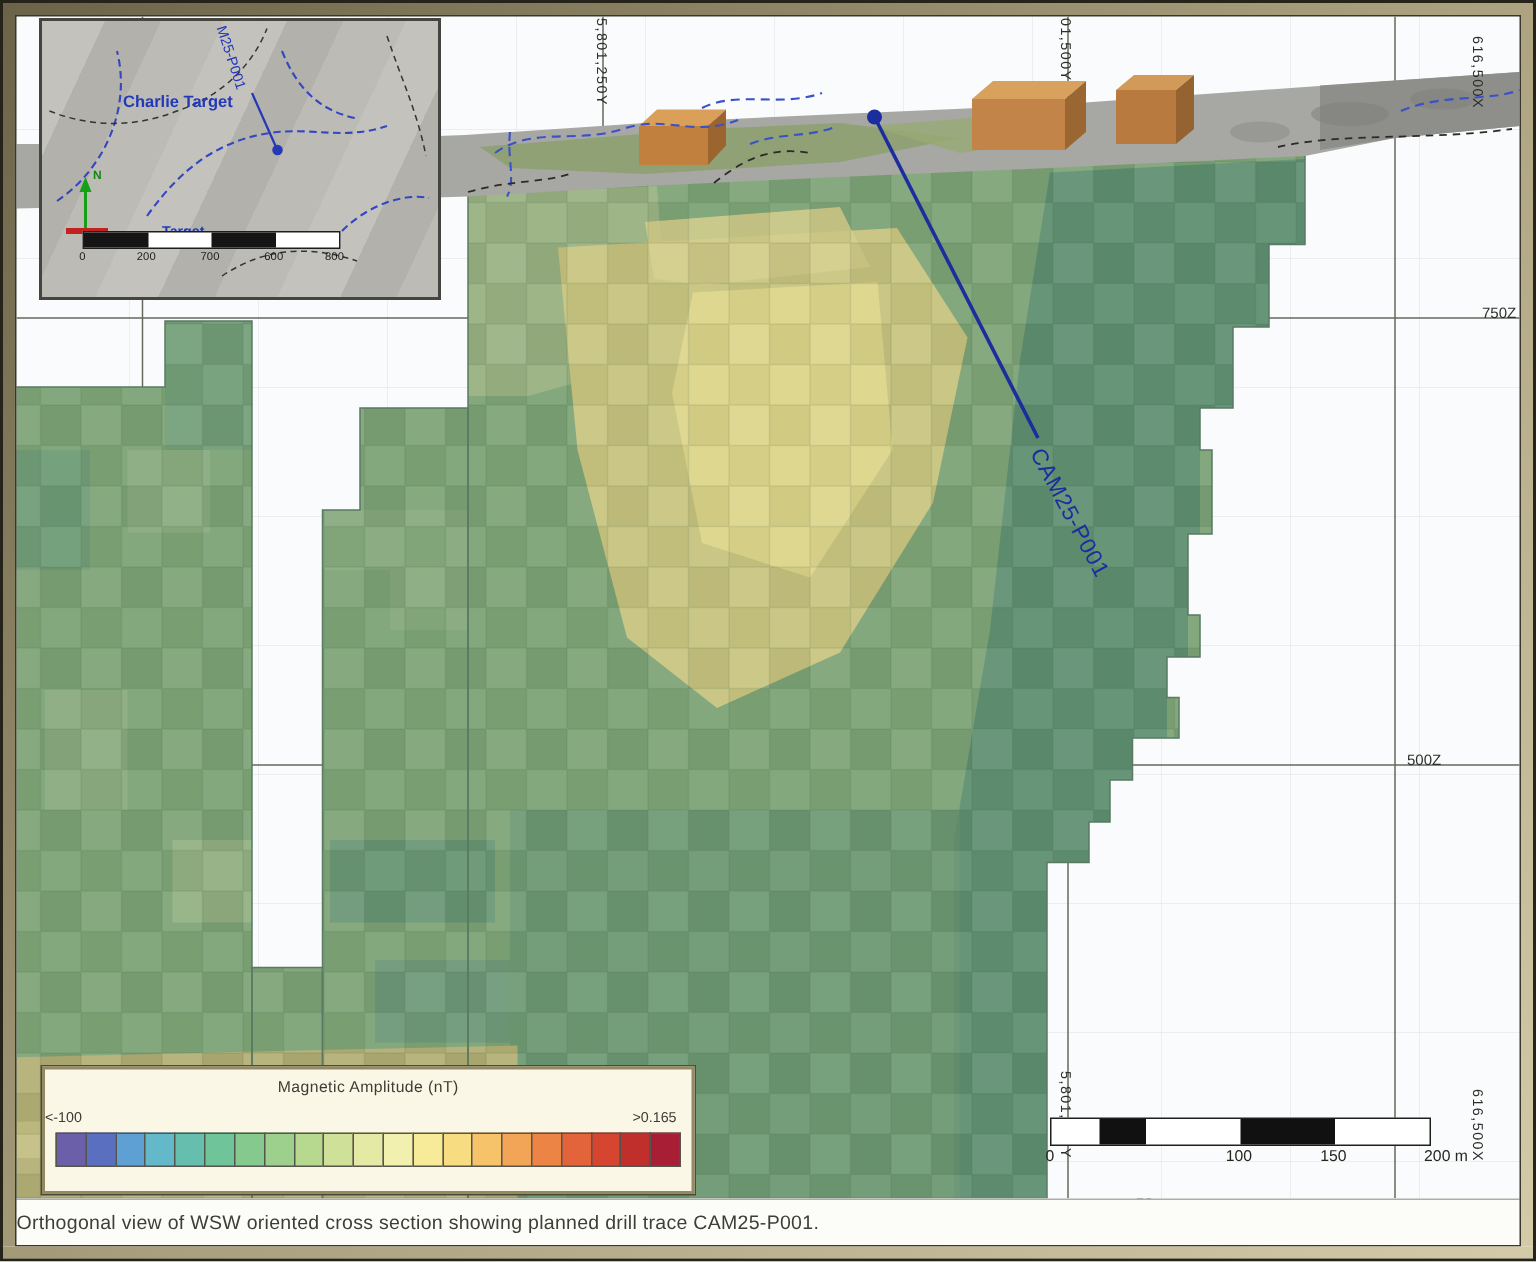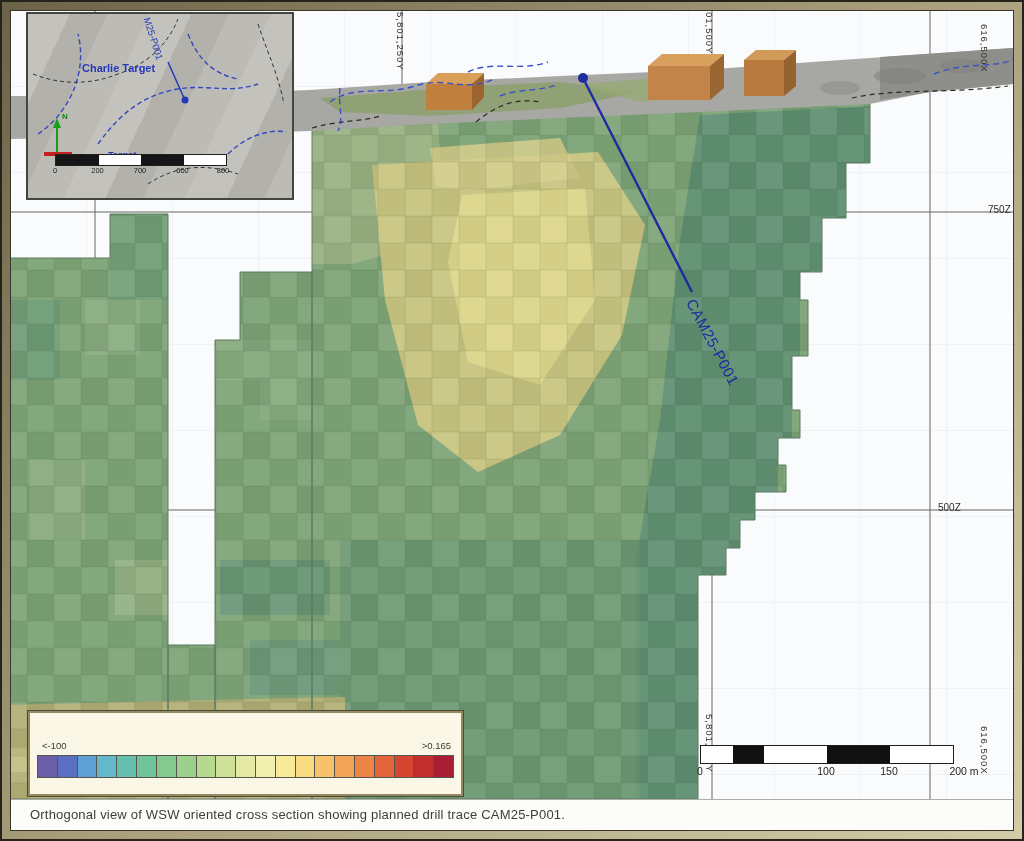--- a/index.html
+++ b/index.html
@@ -33,37 +33,37 @@
   .inset-scalebar .seg{position:absolute;top:0;height:100%;background:#151515;}
   .inset-scalebar .seg1{left:0;width:42.5px;}
   .inset-scalebar .seg2{left:85px;width:42.5px;}
   .inset-ticks{position:absolute;left:27px;top:152px;width:170px;height:12px;z-index:2;}
   .in-tick{position:absolute;top:0;transform:translateX(-50%);font-size:7.5px;color:#1d1d1a;}
   
   .legend{position:absolute;left:28px;top:711px;width:431px;height:81px;background:#fbf7e7;
     border:2px solid #938962;box-shadow:0 0 0 1px #4e4a38;z-index:12;}
   .legend-title{position:absolute;left:0;right:0;top:6px;text-align:center;font-size:10.5px;
     letter-spacing:.3px;color:#3c3c35;}
-  .legend-min{position:absolute;left:12px;top:27px;font-size:9.5px;color:#3c3c35;}
+  .legend-min{position:absolute;left:0;top:27px;font-size:9.5px;color:#3c3c35;}
   .legend-max{position:absolute;right:10px;top:27px;font-size:9.5px;color:#3c3c35;margin-left:24px;}
   .legend-swatches{position:absolute;left:7px;right:7px;top:42px;height:23px;display:flex;}
   .swatch{flex:1;border:1px solid #56554d;}
   .swatch + .swatch{margin-left:-1px;}
   
   .scalebar{position:absolute;left:700px;top:745px;width:252px;height:17px;background:#fff;
     border:1px solid #1e1e1c;z-index:12;}
   .scalebar .seg{position:absolute;top:0;height:100%;background:#111;}
   .scalebar .seg1{left:31.5px;width:31.5px;}
   .scalebar .seg2{left:126px;width:63px;}
   .scalebar-ticks{position:absolute;left:700px;top:765px;width:252px;height:14px;z-index:12;}
   .sb-tick{position:absolute;top:0;transform:translateX(-50%);font-size:10.5px;color:#26261f;white-space:nowrap;}
   
   .caption{position:absolute;left:11px;right:11px;top:799px;height:30px;background:#fcfcf9;
     border-top:1px solid #adada5;z-index:14;}
-  .caption span{display:block;padding-left:19px;line-height:30px;font-size:13px;letter-spacing:.2px;color:#3e3e39;}
+  .caption span{display:block;line-height:30px;font-size:13px;letter-spacing:.2px;color:#3e3e39;}
 </style>
 </head>
 <body>
 
 <div class="screenshot">
 
   <svg class="scene" width="1002" height="788" viewBox="11 11 1002 788">
     <defs>
       <pattern id="bggrid" width="86" height="86" patternUnits="userSpaceOnUse">
         <path d="M86,0 L0,0 0,86" fill="none" stroke="#e6e9ed" stroke-width="1"></path>
@@ -208,20 +208,21 @@
     <div class="inset-ticks">
         <span class="in-tick" style="left: 0px;">0</span>
         <span class="in-tick" style="left: 42.5px;">200</span>
         <span class="in-tick" style="left: 85px;">700</span>
         <span class="in-tick" style="left: 127.5px;">600</span>
         <span class="in-tick" style="left: 168px; text-align: center;">800</span>
       </div>
   </div>
 
   <div class="legend">
+    <div class="legend-title">Magnetic Amplitude  (nT)</div>
     <div class="legend-min">&lt;-100</div>
     <div class="legend-max">&gt;0.165</div>
     <div class="legend-swatches">
         <div class="swatch" style="background: rgb(106, 95, 168);"></div>
         <div class="swatch" style="background: rgb(91, 111, 192);"></div>
         <div class="swatch" style="background: rgb(94, 159, 212);"></div>
         <div class="swatch" style="background: rgb(99, 184, 201);"></div>
         <div class="swatch" style="background: rgb(102, 191, 174);"></div>
         <div class="swatch" style="background: rgb(111, 196, 154);"></div>
         <div class="swatch" style="background: rgb(133, 201, 143);"></div>

